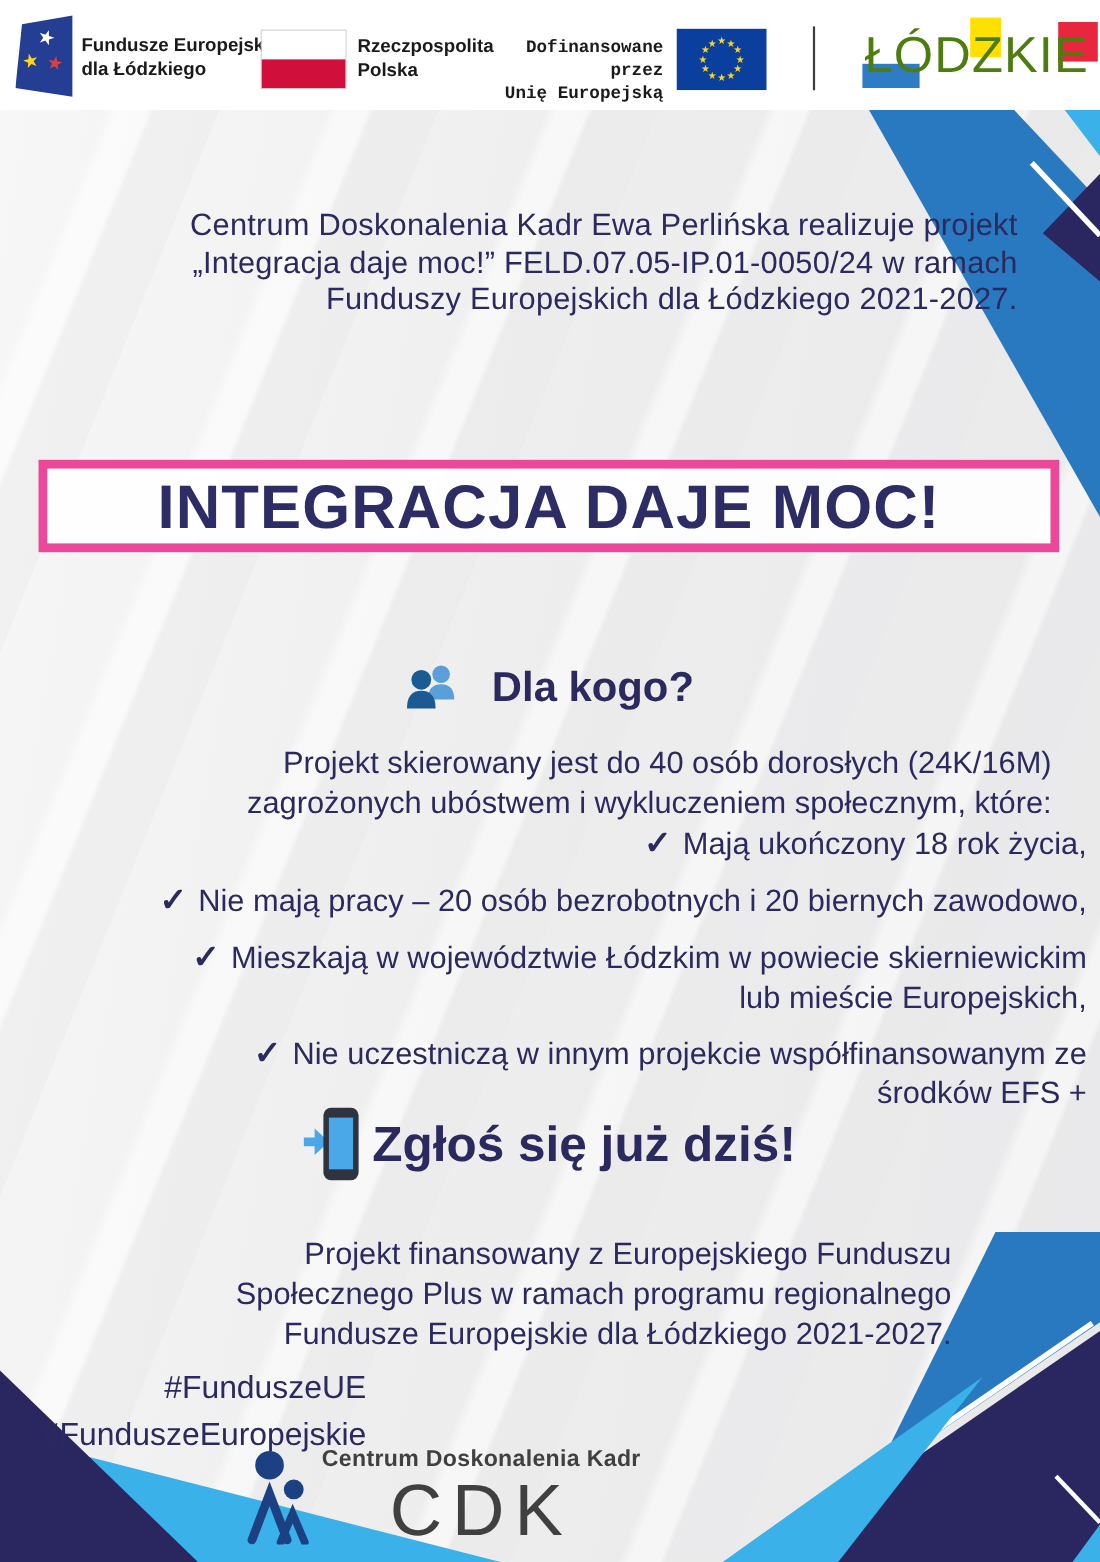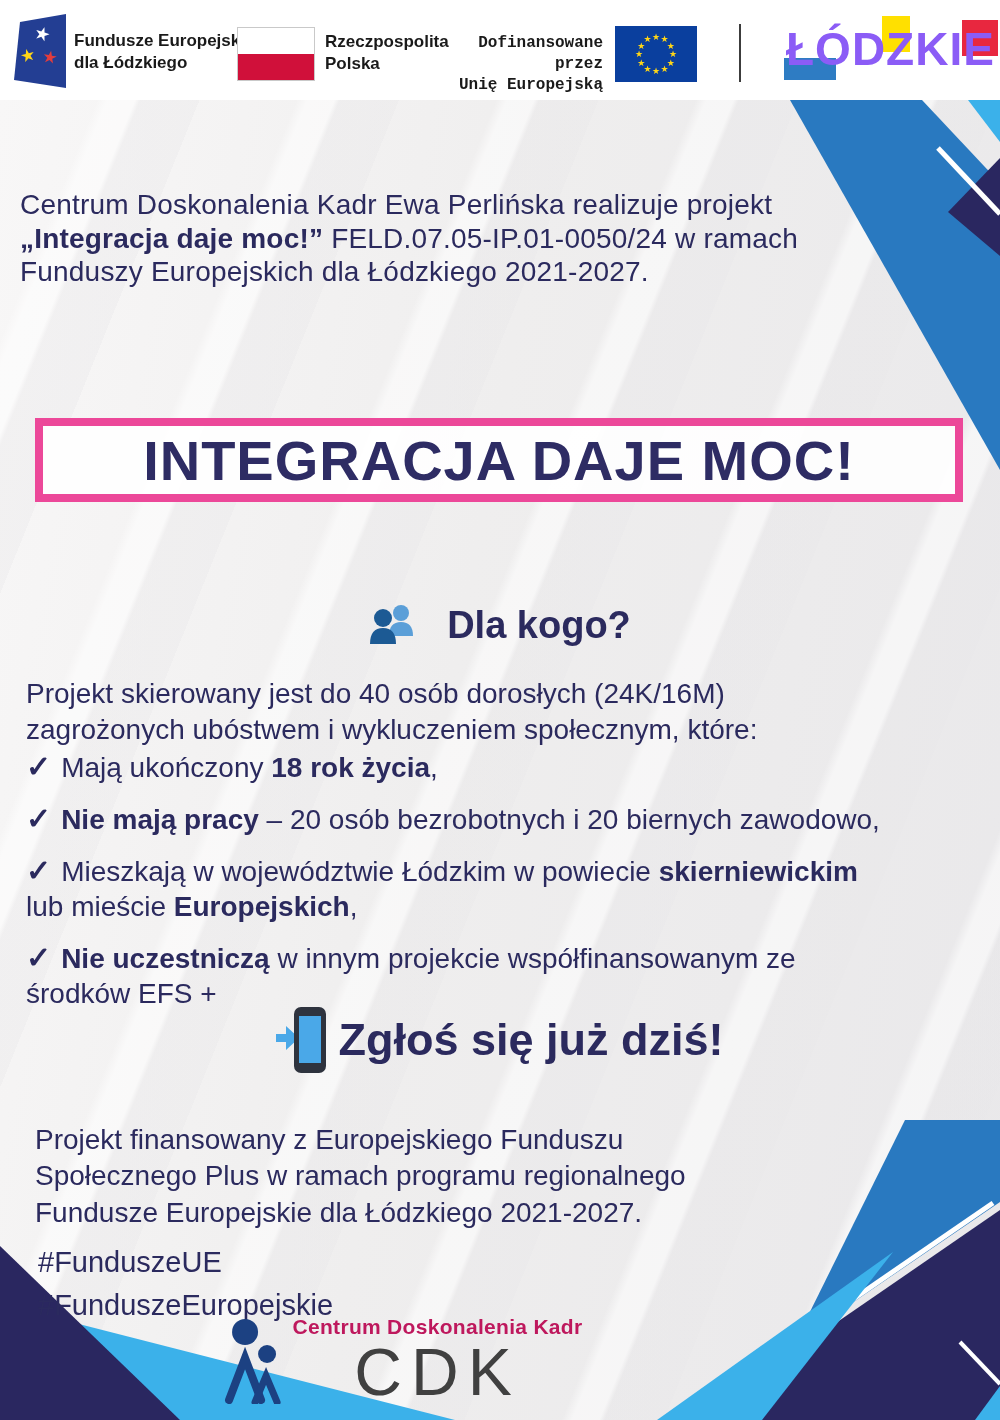--- a/index.html
+++ b/index.html
@@ -17,53 +17,53 @@
   .pl-flag .r{height:50%;background:#d0103a;}
   .pl-text{position:absolute;left:325px;top:31px;font-size:17px;font-weight:bold;color:#1a1a1a;line-height:1.3;}
   .eu-text{position:absolute;left:448px;top:33px;width:155px;text-align:right;font-size:16px;font-weight:bold;color:#1a1a1a;line-height:1.3;font-family:Liberation Mono, monospace;}
   .eu-flag{position:absolute;left:615px;top:26px;}
   .hdr-divider{position:absolute;left:739px;top:24px;width:2px;height:58px;background:#3c3c3c;}
   .lodzkie{position:absolute;left:784px;top:22px;width:212px;height:62px;}
   .lodzkie .rect{position:absolute;}
   .lodzkie .blue{left:0;top:36px;width:52px;height:22px;background:#2e7cc3;}
   .lodzkie .yellow{left:98px;top:-6px;width:28px;height:36px;background:#ffe000;}
   .lodzkie .red{left:178px;top:-2px;width:36px;height:36px;background:#e8273f;}
-  .lodzkie .txt{position:absolute;left:2px;top:4px;font-size:46px;color:#8b5cf6;letter-spacing:1px;font-weight:bold;line-height:1;}
+  .lodzkie .txt{position:absolute;left:2px;top:4px;font-size:46px;color:#4d7c0f;letter-spacing:1px;font-weight:normal;line-height:1;}
   
   .shapes{position:absolute;left:0;top:0;z-index:1;pointer-events:none;}
   
   .main-bg{
     position:absolute;left:0;top:100px;width:1000px;height:1320px;
     background:
       repeating-linear-gradient(112deg, rgba(255,255,255,0) 0 90px, rgba(255,255,255,.55) 100px 125px, rgba(232,231,233,.35) 130px 185px),
       linear-gradient(100deg,#f8f7f7 0%,#efeeee 45%,#e9e8ea 100%);
   }
-  .content{position:absolute;left:0;top:0;width:803px;height:1420px;z-index:2;color:#2b2a5e;}
+  .content{position:absolute;left:0;top:0;width:803px;height:1420px;z-index:2;color:#2b2a5e;text-align:right;}
   .intro{position:absolute;left:20px;top:188px;width:905px;font-size:28px;line-height:1.2;white-space:pre-line;letter-spacing:.2px;}
-  .b{font-weight:bold;}
+  .b{font-weight:normal;}
   .title-box{
     position:absolute;left:35px;top:418px;width:928px;height:84px;box-sizing:border-box;
     border:8px solid #ec4899;background:rgba(255,255,255,.9);
     display:flex;align-items:center;justify-content:center;
   }
   .title-box .t{font-size:56px;font-weight:bold;letter-spacing:1px;color:#2e2c64;white-space:nowrap;}
   .who-heading{position:absolute;left:0;top:602px;width:1000px;display:flex;align-items:center;justify-content:center;gap:28px;}
   .who-heading .h{font-size:38px;font-weight:bold;}
   .who-desc{position:absolute;left:26px;top:676px;width:930px;font-size:28px;line-height:1.28;white-space:pre-line;}
   .checklist{position:absolute;left:26px;top:748px;width:962px;}
   .check-item{font-size:28px;line-height:1.26;margin-bottom:14px;white-space:pre-line;}
   .check-item .chk{font-weight:bold;font-size:30px;margin-right:10px;}
   .cta{position:absolute;left:0;top:1006px;width:1000px;display:flex;align-items:center;justify-content:center;gap:10px;}
   .cta .h{font-size:45px;font-weight:bold;}
   .fin-text{position:absolute;left:35px;top:1122px;width:830px;font-size:28px;line-height:1.3;white-space:pre-line;}
   .hashtags{position:absolute;left:38px;top:1248px;font-size:29px;line-height:1;}
   .hashtags .tag{margin-bottom:14px;}
   .cdk{position:absolute;left:50%;top:1310px;transform:translateX(-50%);display:flex;align-items:flex-end;gap:10px;}
   .cdk-txt{display:flex;flex-direction:column;align-items:center;}
-  .cdk-name{font-size:21px;font-weight:bold;color:#be185d;letter-spacing:.3px;margin-bottom:2px;}
+  .cdk-name{font-size:21px;font-weight:bold;color:#404040;letter-spacing:.3px;margin-bottom:2px;}
   .cdk-abbr{font-size:66px;font-weight:normal;color:#404040;letter-spacing:9px;line-height:.95;}
 </style>
 </head>
 <body>
 
 <div class="poster">
 
   <div class="main-bg"></div>
 
   <svg class="shapes" width="1000" height="1420" viewBox="0 0 1000 1420">

